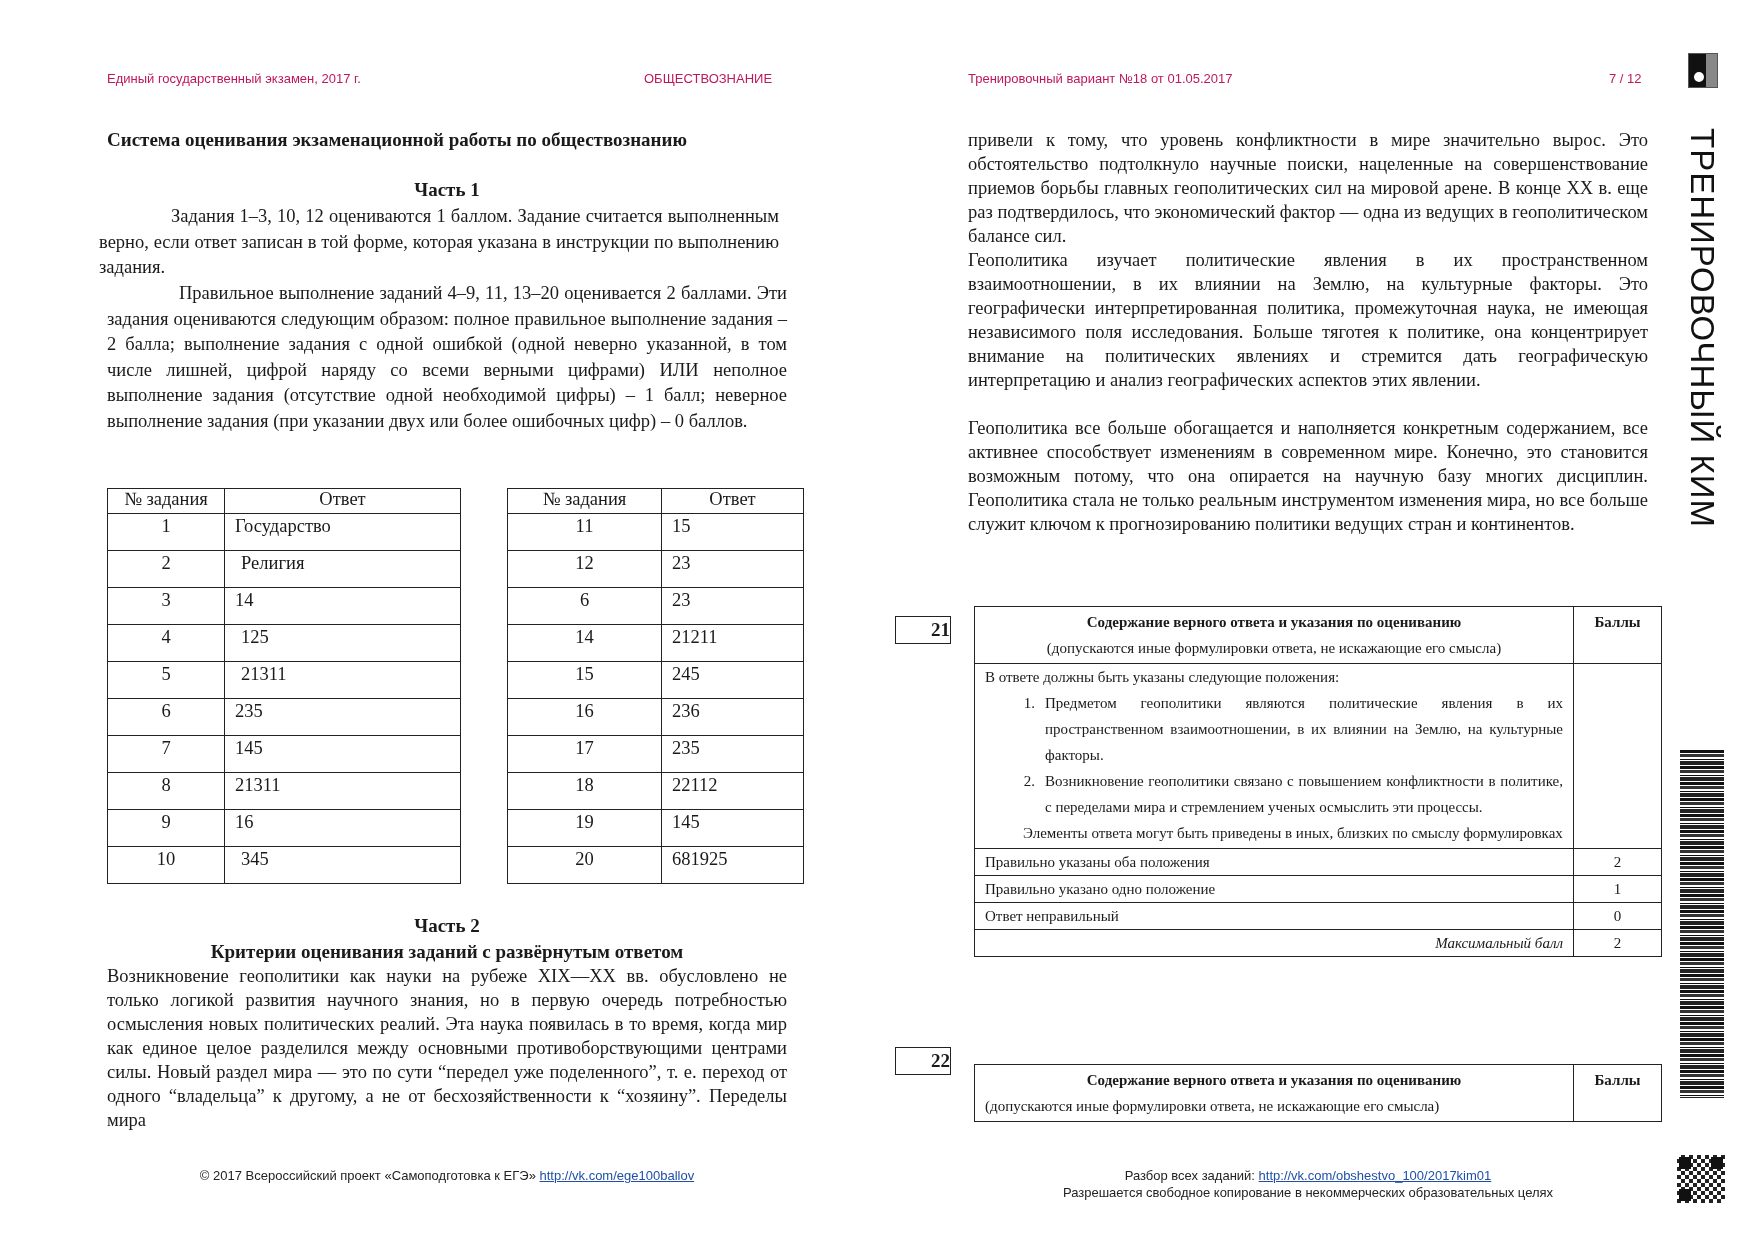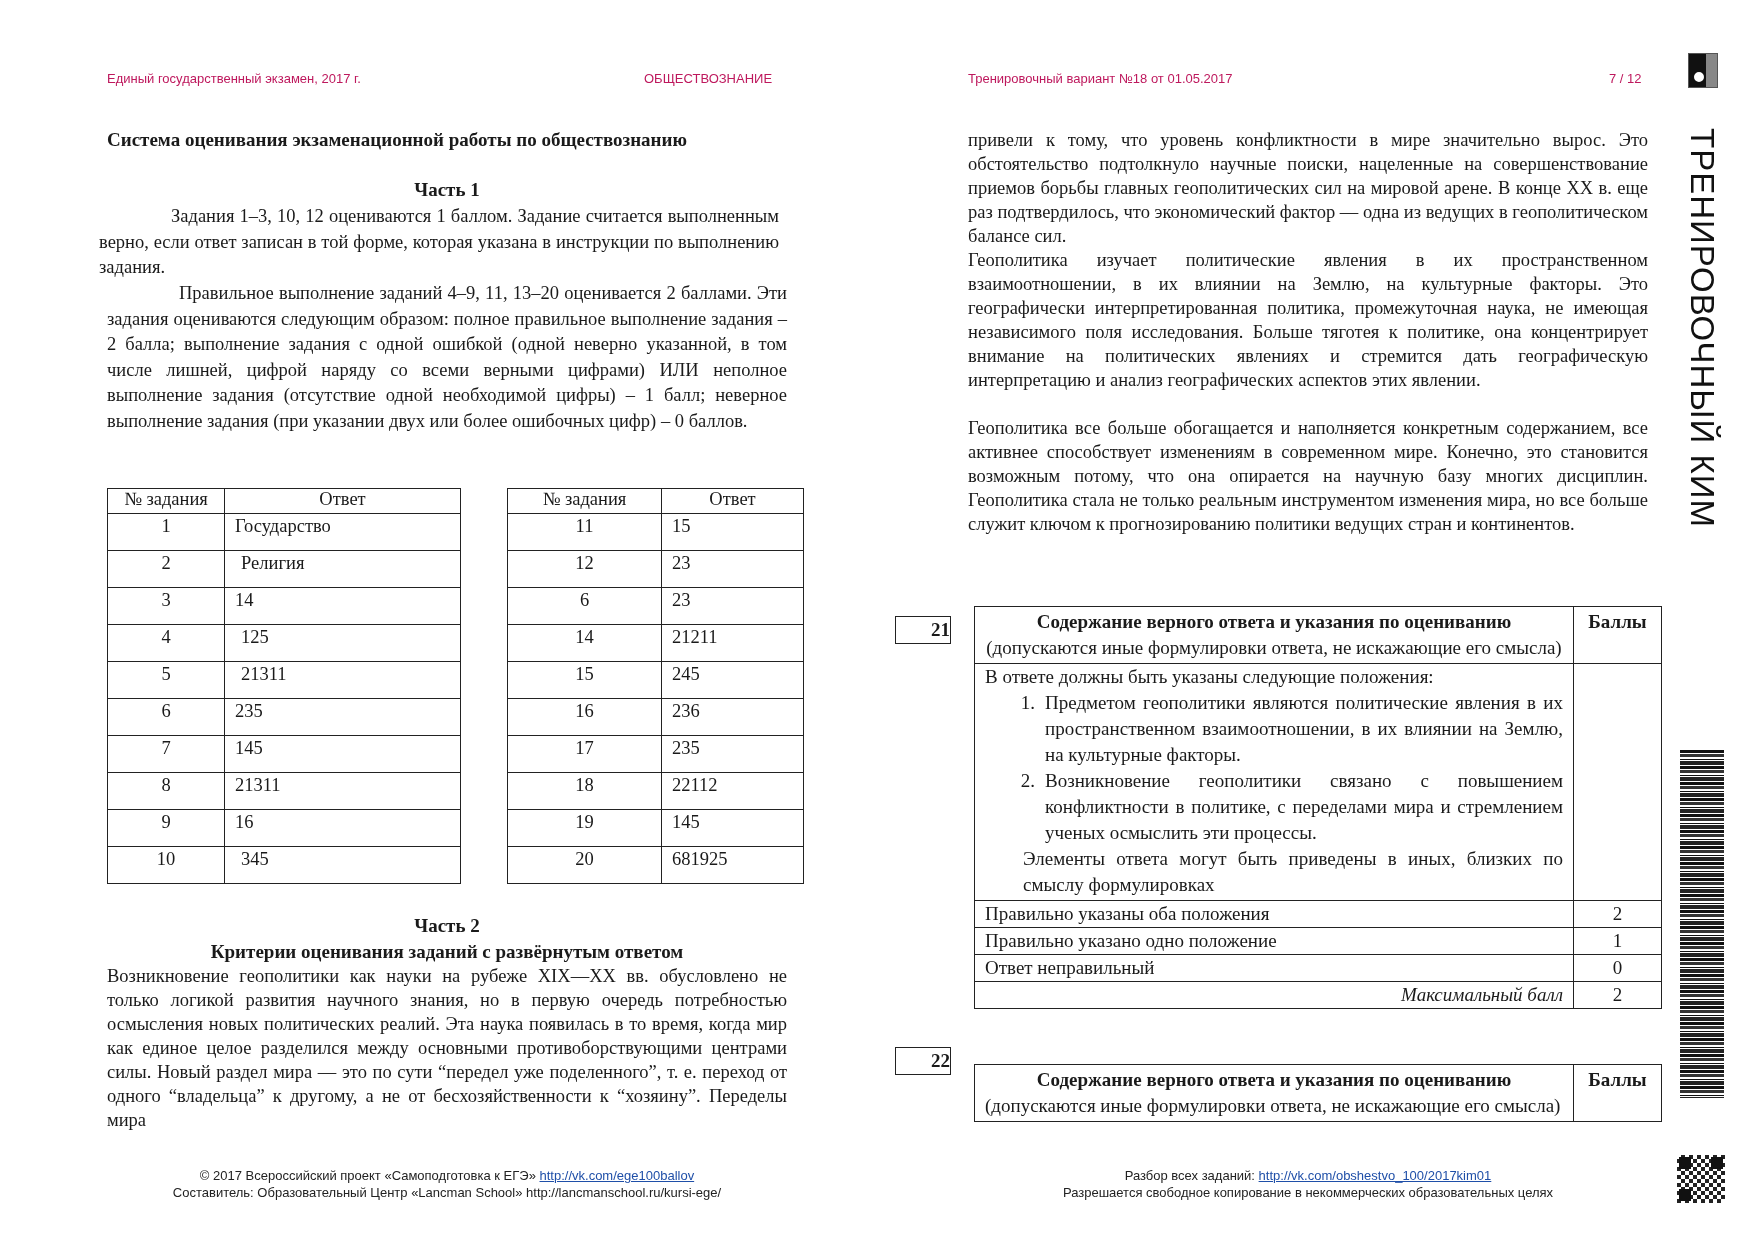--- a/index.html
+++ b/index.html
@@ -16,21 +16,21 @@
   .indent { text-indent: 72px; }
 
   table.ans { position: absolute; border-collapse: collapse; font-size: 18.5px; }
   table.ans td, table.ans th { border: 1.5px solid #222; font-weight: normal; height: 37px; vertical-align: top; padding-top: 2px; }
   table.ans th { height: 25px; padding: 0; text-align: center; }
   table.ans td.num { text-align: center; }
   table.ans td.val { padding-left: 10px; }
 
   .qbox { position: absolute; width: 56px; height: 28px; border: 1.5px solid #222; font-weight: bold; font-size: 19px; text-align: right; line-height: 25px; }
 
-  table.crit { position: absolute; border-collapse: collapse; font-size: 19px; line-height: 26px; }
+  table.crit { position: absolute; border-collapse: collapse; font-size: 15px; line-height: 26px; }
   table.crit td { border: 1.5px solid #222; vertical-align: top; padding: 0 10px; }
   .olist { list-style: none; }
   .olist li { display: flex; text-align: justify; }
   .olist li .n { width: 36px; flex: none; text-align: right; padding-right: 10px; }
 
   .footer { position: absolute; font-family: "Liberation Sans", sans-serif; font-size: 13px; text-align: center; line-height: 17px; color: #222; }
   .link { color: #1f4fa8; text-decoration: underline; }
 
   .vert { position: absolute; left: 1683px; top: 128px; writing-mode: vertical-rl; font-family: "Liberation Sans", sans-serif; font-size: 33px; letter-spacing: 1px; color: #111; }
   .logo { position: absolute; left: 1688px; top: 53px; width: 30px; height: 35px; border: 1px solid #555; background: linear-gradient(90deg, #111 0 62%, #888 62% 100%); }
@@ -228,18 +228,17 @@
       <div class="bold center">Содержание верного ответа и указания по оцениванию</div>
       <div>(допускаются иные формулировки ответа, не искажающие его смысла)</div>
     </td>
     <td class="bold center" style="width:88px; padding:2px 4px;">Баллы</td>
   </tr>
 </tbody>
   </table>
 
 <div class="footer" style="left:107px; top:1167px; width:680px;">
   <div><span>© 2017 Всероссийский проект «Самоподготовка к ЕГЭ» </span><span class="link">http://vk.com/ege100ballov</span></div>
-  <div>Составитель:  Образовательный Центр «Lancman School» http://lancmanschool.ru/kursi-ege/</div>
 </div>
 <div class="footer" style="left:968px; top:1167px; width:680px;">
   <div><span>Разбор всех заданий: </span><span class="link">http://vk.com/obshestvo_100/2017kim01</span></div>
   <div>Разрешается свободное копирование в некоммерческих образовательных целях</div>
 </div>
 
 </body></html>

